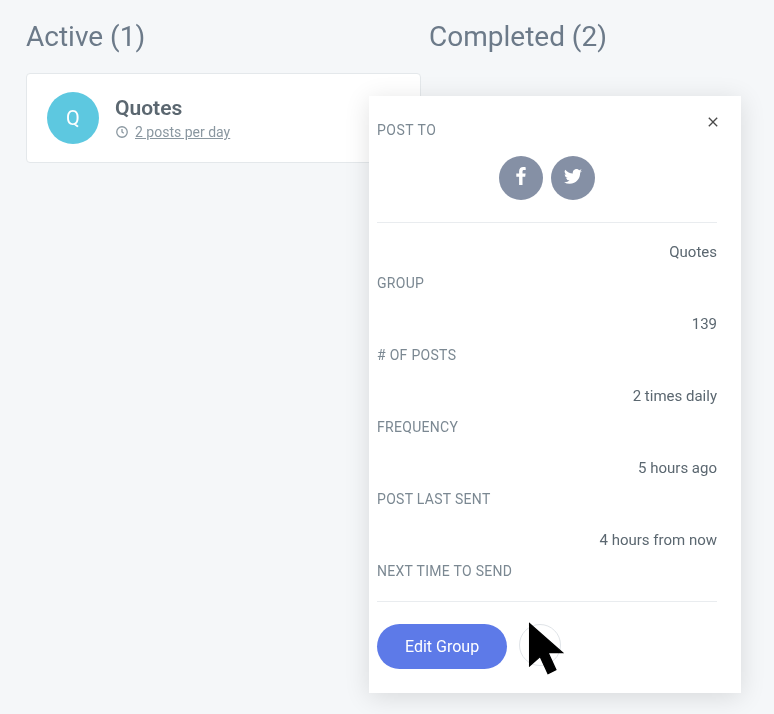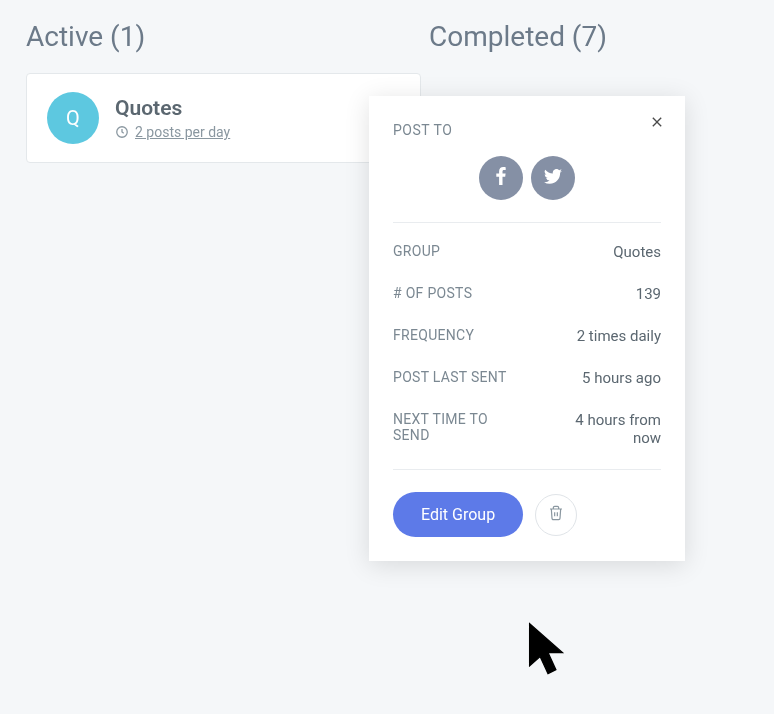--- a/index.html
+++ b/index.html
@@ -70,24 +70,24 @@
       gap: 6px;
       text-decoration: underline;
     }
     .clock-icon {
       display: inline-flex;
     }
     .popup {
       position: absolute;
       top: 96px;
       left: 369px;
-      width: 316px;
+      width: 372px;
       background: #fff;
       box-shadow: 0 4px 24px rgba(0,0,0,0.12);
-      padding: 26px 24px 24px 24px;
+      padding: 26px 24px 24px 8px;
     }
     .popup-close {
       position: absolute;
       top: 18px;
       right: 20px;
       cursor: pointer;
       color: #4a4a4a;
     }
     .section-label {
       font-size: 14px;
@@ -124,30 +124,31 @@
       display: flex;
       justify-content: space-between;
       align-items: flex-start;
       padding: 12px 0;
       gap: 20px;
     }
     .detail-label {
       font-size: 14px;
       color: #7b8892;
       letter-spacing: 0.3px;
+      margin-top: 32px;
     }
     .detail-value {
       font-size: 15px;
       color: #5b6770;
       text-align: right;
       max-width: 150px;
     }
     .actions {
       display: flex;
-      align-items: center;
+      align-items: flex-start;
       gap: 12px;
       padding-top: 22px;
     }
     .btn-primary {
       background: #5d7ae8;
       color: #fff;
       border: none;
       border-radius: 24px;
       padding: 13px 28px;
       font-size: 16px;
@@ -189,21 +190,21 @@
               <circle cx="12" cy="12" r="9"></circle>
               <path d="M12 7v5l3 2"></path>
             </svg>
           </span>
           <span>2 posts per day</span>
         </div>
       </div>
     </div>
   </div>
   <div class="column">
-    <div class="column-header">Completed (7)</div>
+    <div class="column-header">Completed (2)</div>
   </div>
 </div>
 
 <div class="popup">
   <div class="popup-close">
     <svg width="16" height="16" viewBox="0 0 24 24" fill="#4a4a4a">
       <path d="M19 6.41L17.59 5 12 10.59 6.41 5 5 6.41 10.59 12 5 17.59 6.41 19 12 13.41 17.59 19 19 17.59 13.41 12z"></path>
     </svg>
   </div>
   <div class="section-label">POST TO</div>

